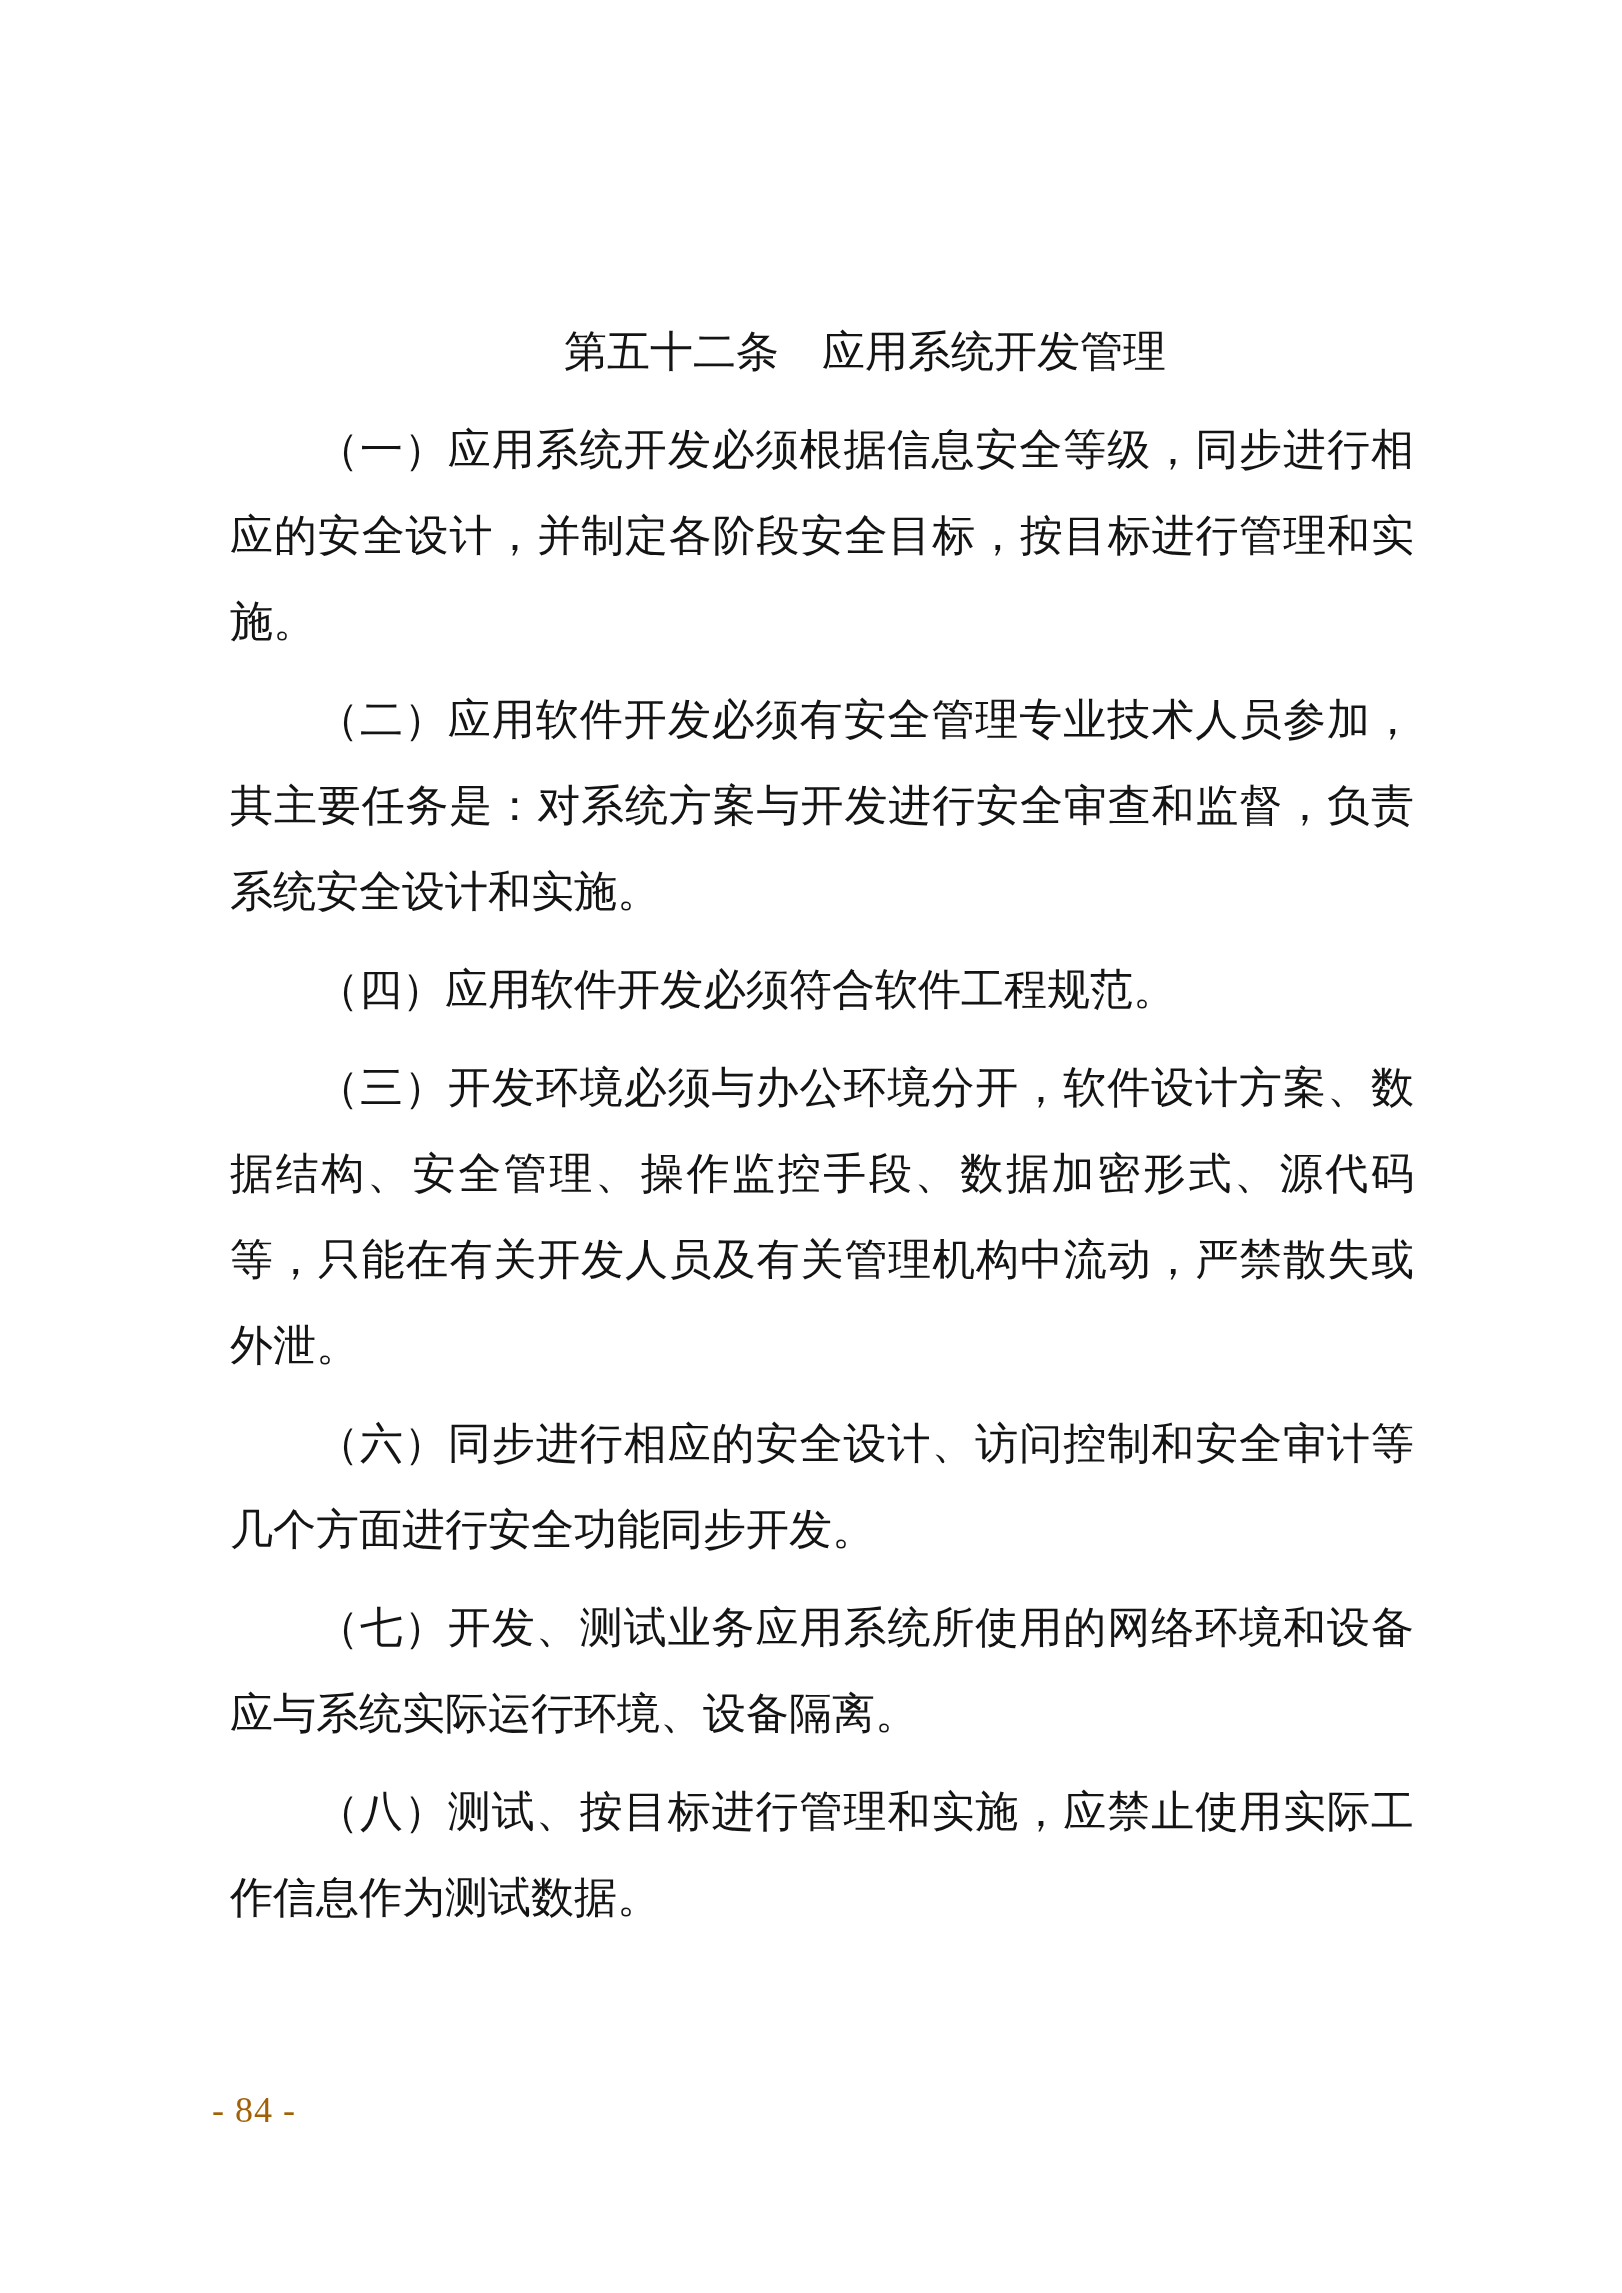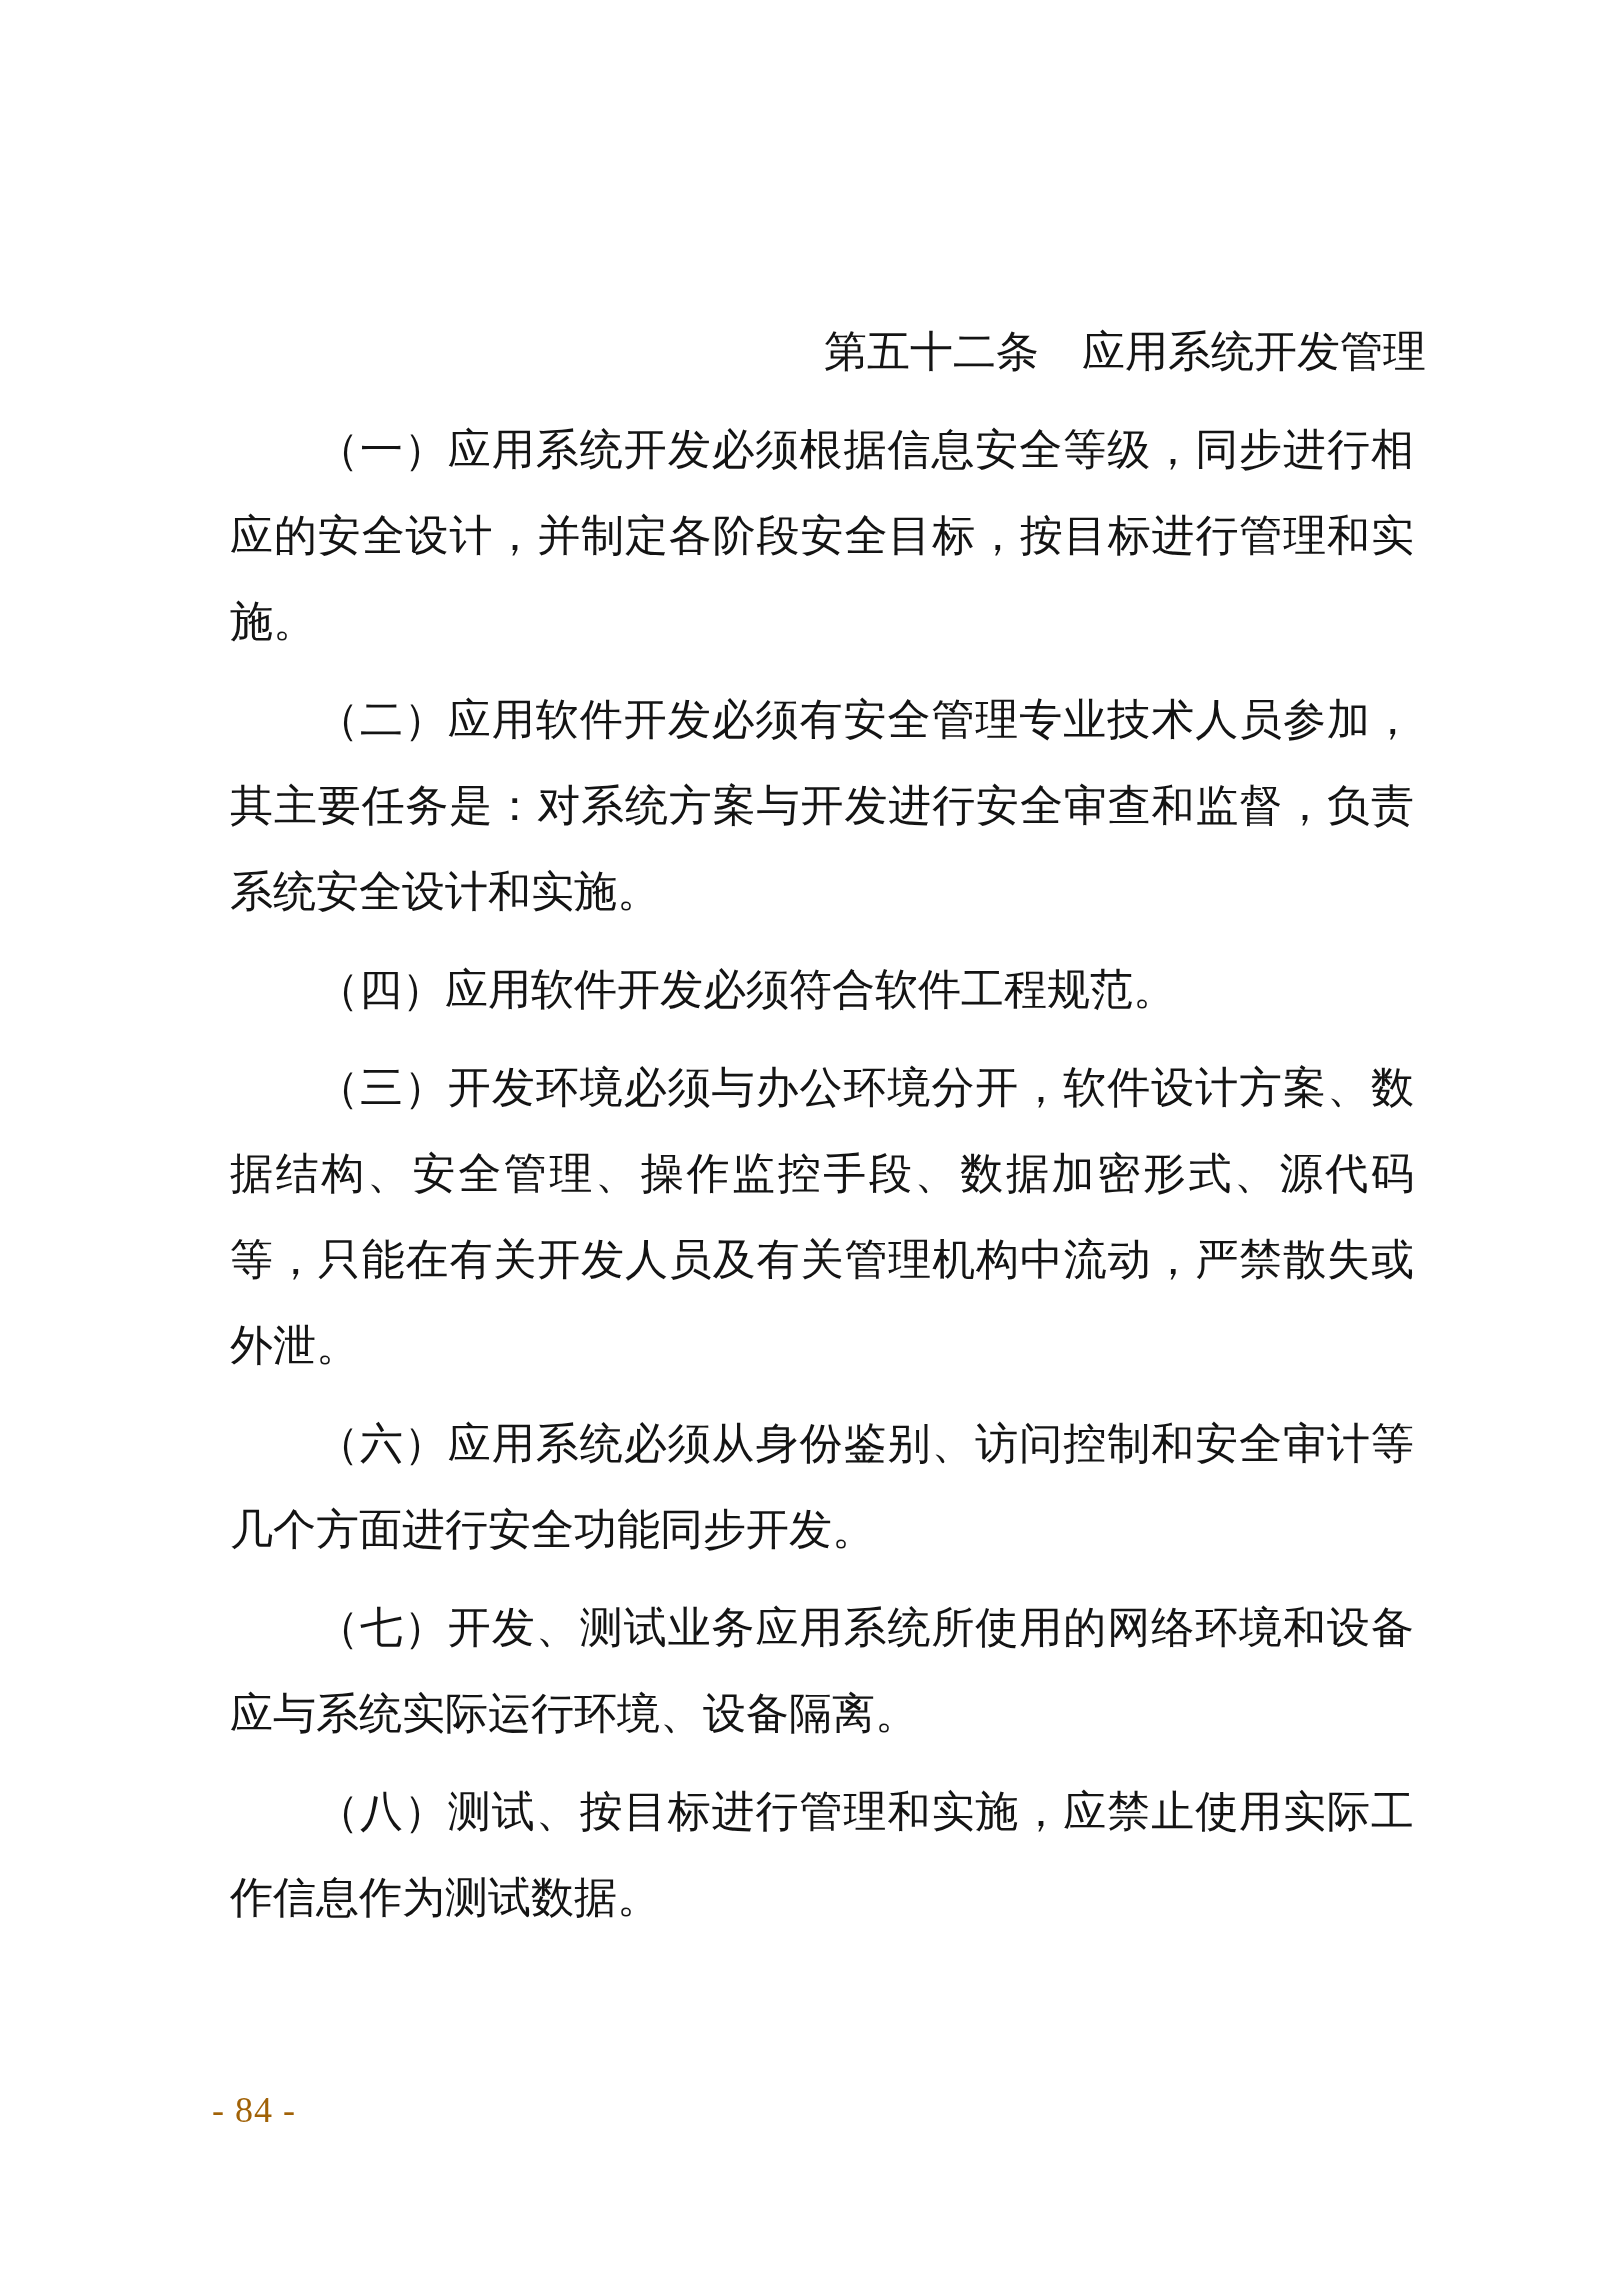--- a/index.html
+++ b/index.html
@@ -21,21 +21,21 @@
     left: 218px;
     top: 309px;
     width: 1208px;
     font-size: 43px;
     line-height: 86px;
     letter-spacing: 0;
     color: #141414;
   }
   .article-title {
     text-indent: 86px;
-    text-align: right;
+    text-align: center;
     font-weight: 400;
   }
   p.para {
     margin: 12px;
     padding: 0;
     text-indent: 86px;
     text-align: justify;
     text-justify: inter-ideograph;
     word-break: normal;
   }
@@ -52,19 +52,19 @@
 </head>
 <body>
 
 <div class="page">
   <div class="content">
     <div class="article-title">第五十二条　应用系统开发管理</div>
     <p class="para">（一）应用系统开发必须根据信息安全等级，同步进行相应的安全设计，并制定各阶段安全目标，按目标进行管理和实施。</p>
     <p class="para">（二）应用软件开发必须有安全管理专业技术人员参加，其主要任务是：对系统方案与开发进行安全审查和监督，负责系统安全设计和实施。</p>
     <p class="para">（四）应用软件开发必须符合软件工程规范。</p>
     <p class="para">（三）开发环境必须与办公环境分开，软件设计方案、数据结构、安全管理、操作监控手段、数据加密形式、源代码等，只能在有关开发人员及有关管理机构中流动，严禁散失或外泄。</p>
-    <p class="para">（六）应用系统必须从身份鉴别、访问控制和安全审计等几个方面进行安全功能同步开发。</p>
+    <p class="para">（六）同步进行相应的安全设计、访问控制和安全审计等几个方面进行安全功能同步开发。</p>
     <p class="para">（七）开发、测试业务应用系统所使用的网络环境和设备应与系统实际运行环境、设备隔离。</p>
     <p class="para">（八）测试、按目标进行管理和实施，应禁止使用实际工作信息作为测试数据。</p>
   </div>
   <div class="page-number">- 84 -</div>
 </div>
 
 
 </body></html>

